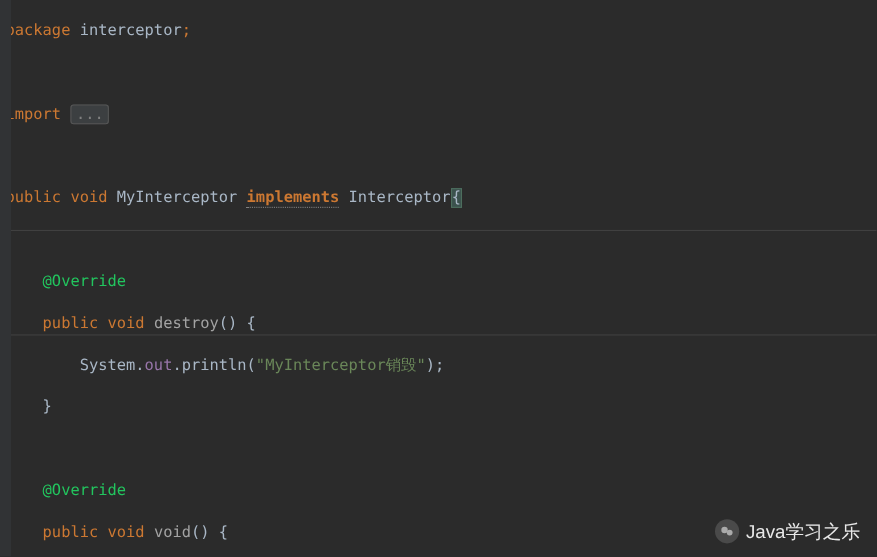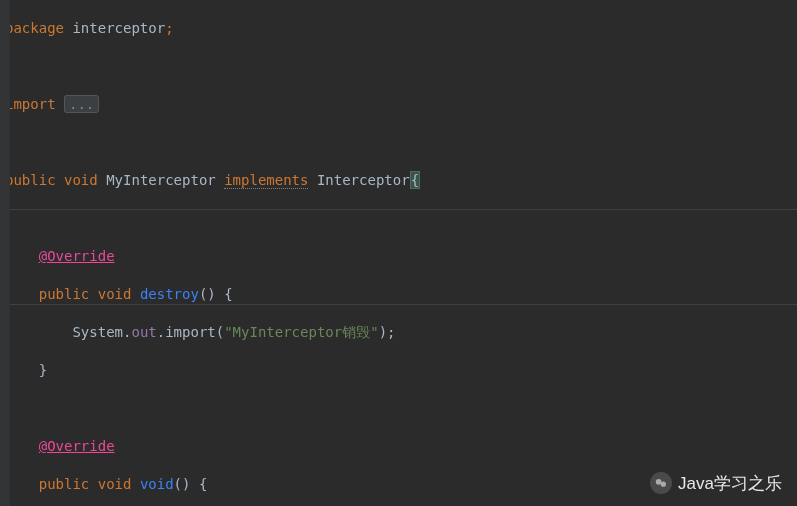--- a/index.html
+++ b/index.html
@@ -22,33 +22,34 @@
       height: 100%;
       background: #313335;
     }
     .code-area {
       padding-left: 5px;
       padding-top: 0px;
       white-space: pre;
     }
     .line { height: 19px; }
     .kw { color: #cc7832; }
-    .method-def { color: #3b82f6; }
-    .annotation { color: #ec4899; text-decoration: underline; }
+    .method-def { color: #a3a3a3; }
+    .annotation { color: #22c55e; }
     .str { color: #6a8759; }
     .static-field { color: #9876aa; }
     .folded-import {
       background: #3c3f41;
       border: 1px solid #555;
       border-radius: 3px;
       padding: 0 4px;
       color: #808080;
     }
     .implements-underline {
       border-bottom: 1px dotted #808080;
+      font-weight: bold;
     }
     .brace-highlight {
       background: #3b514d;
       border: 1px solid #4d6e5e;
     }
     .separator-line {
       border-top: 1px solid #404040;
       position: absolute;
       left: 10px;
       right: 0;
@@ -86,21 +87,21 @@
 
 <div class="code-area">
 <div class="line"><span class="kw">package</span><span> interceptor</span><span class="kw">;</span></div>
 <div class="line"></div>
 <div class="line"><span class="kw">import</span> <span class="folded-import">...</span></div>
 <div class="line"></div>
 <div class="line"><span class="kw">public</span> <span class="kw">void</span><span> MyInterceptor </span><span class="kw implements-underline">implements</span><span> Interceptor</span><span class="brace-highlight">{</span></div>
 <div class="line"></div>
 <div class="line"><span>    </span><span class="annotation">@Override</span></div>
 <div class="line"><span>    </span><span class="kw">public</span> <span class="kw">void</span> <span class="method-def">destroy</span><span>()</span><span> {</span></div>
-<div class="line"><span>        </span><span>System.</span><span class="static-field">out</span><span>.import(</span><span class="str">"MyInterceptor销毁"</span><span>);</span></div>
+<div class="line"><span>        </span><span>System.</span><span class="static-field">out</span><span>.println(</span><span class="str">"MyInterceptor销毁"</span><span>);</span></div>
 <div class="line"><span>    </span><span>}</span></div>
 <div class="line"></div>
 <div class="line"><span>    </span><span class="annotation">@Override</span></div>
 <div class="line"><span>    </span><span class="kw">public</span> <span class="kw">void</span> <span class="method-def">void</span><span>()</span><span> {</span></div>
 
 
 
 
 
 

